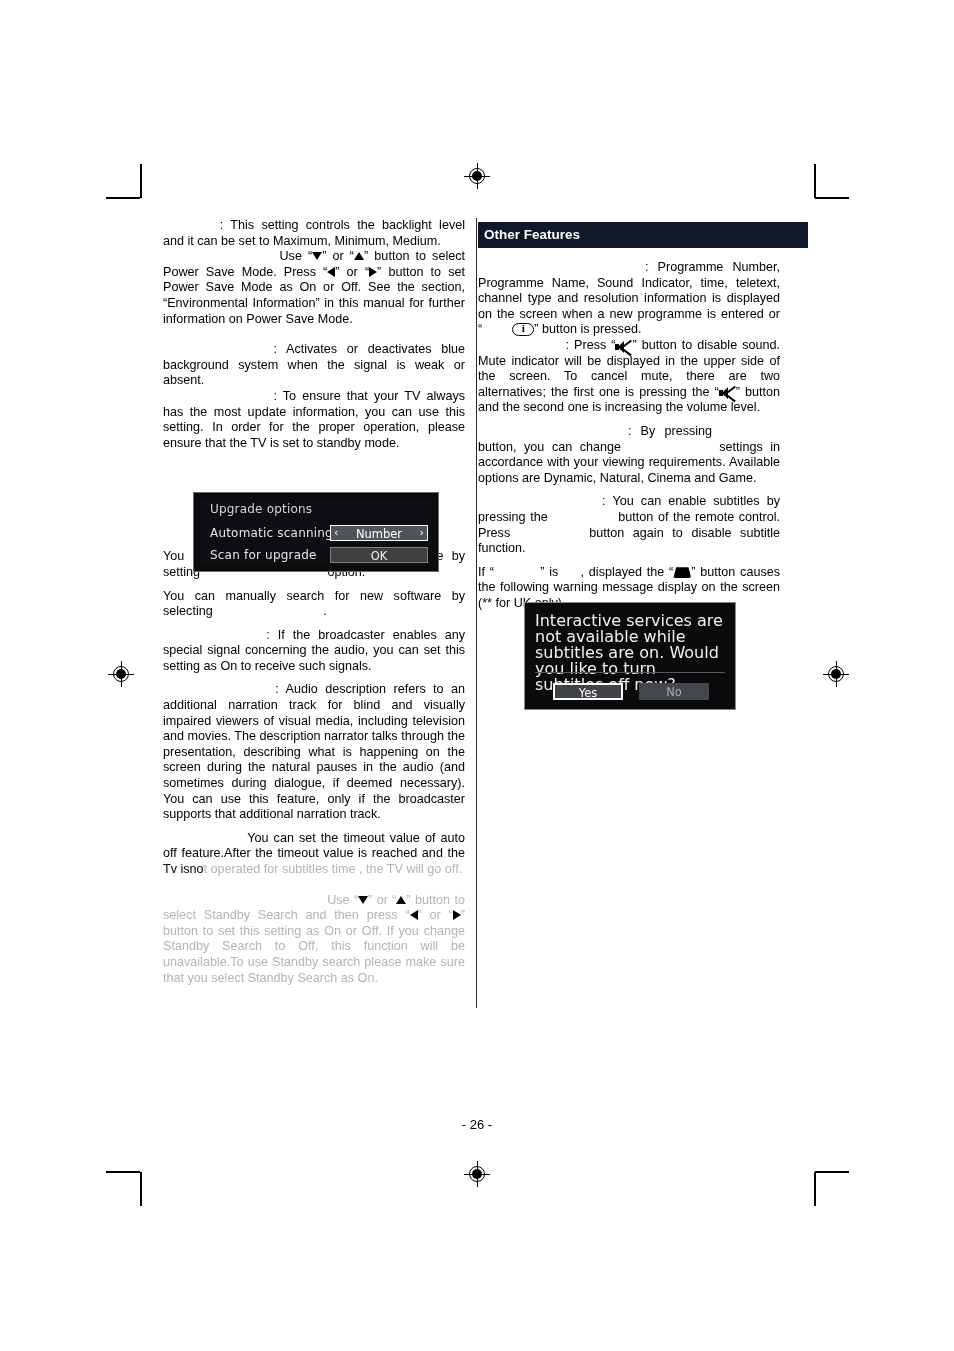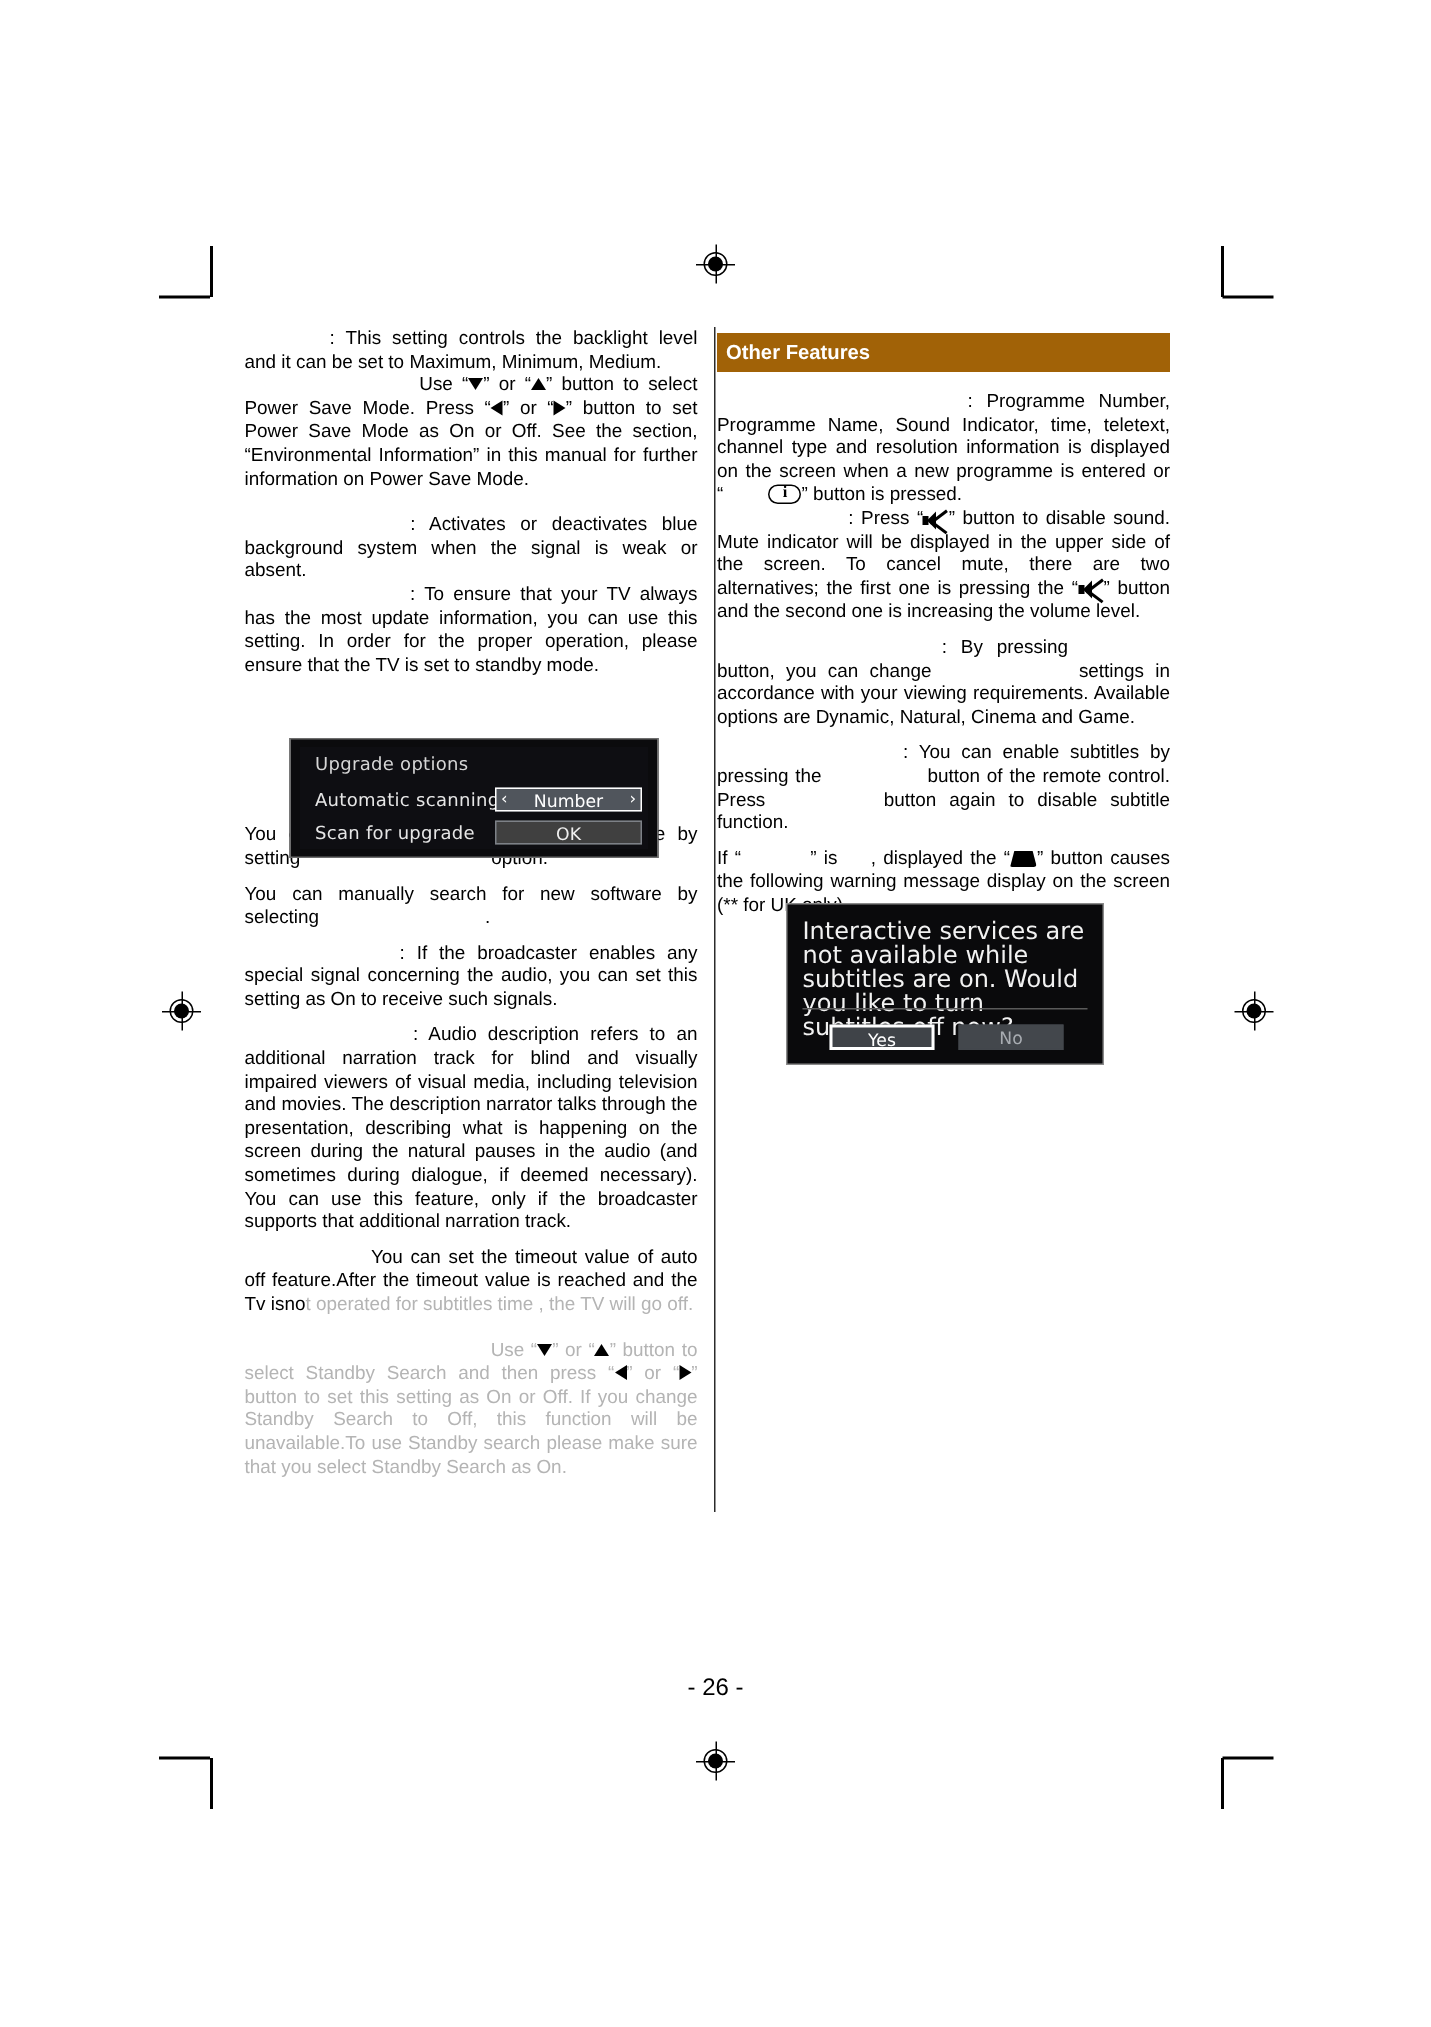--- a/index.html
+++ b/index.html
@@ -68,23 +68,23 @@
   .term {
     color: #ffffff;
     font-weight: bold;
     white-space: pre;
   }
   .faded { color: #b4b4b4; }
   .partial-dark { color: #000; }
 
   
   .section-band {
-    width: 302px;
+    width: 330px;
     height: 26px;
-    background: #a16207;
+    background: #0f172a;
     margin-bottom: 12px;
   }
 
   
   .glyph { display: inline-block; vertical-align: middle; }
 
   .icon-info {
     width: 22px; height: 13px;
     border: 1.6px solid #000;
     border-radius: 7px;
@@ -224,21 +224,21 @@
   }
   .warn-btn.no {
     left: 114px; background: #43474c; color: #a8acb1; border: 1px solid #43474c;
   }
 
   
   .page-number {
     position: absolute;
     left: 0; right: 0; top: 1117px;
     text-align: center;
-    font-size: 16px;
+    font-size: 13px;
   }
 </style>
 </head>
 <body>
 
 <div class="crop-mark" style="left:140px; top:164px; width:1.5px; height:34px;"></div>
 <div class="crop-mark" style="left:106px; top:197px; width:34px; height:1.5px;"></div>
 
 <div class="crop-mark" style="left:814px; top:164px; width:1.5px; height:34px;"></div>
 <div class="crop-mark" style="left:815px; top:197px; width:34px; height:1.5px;"></div>

